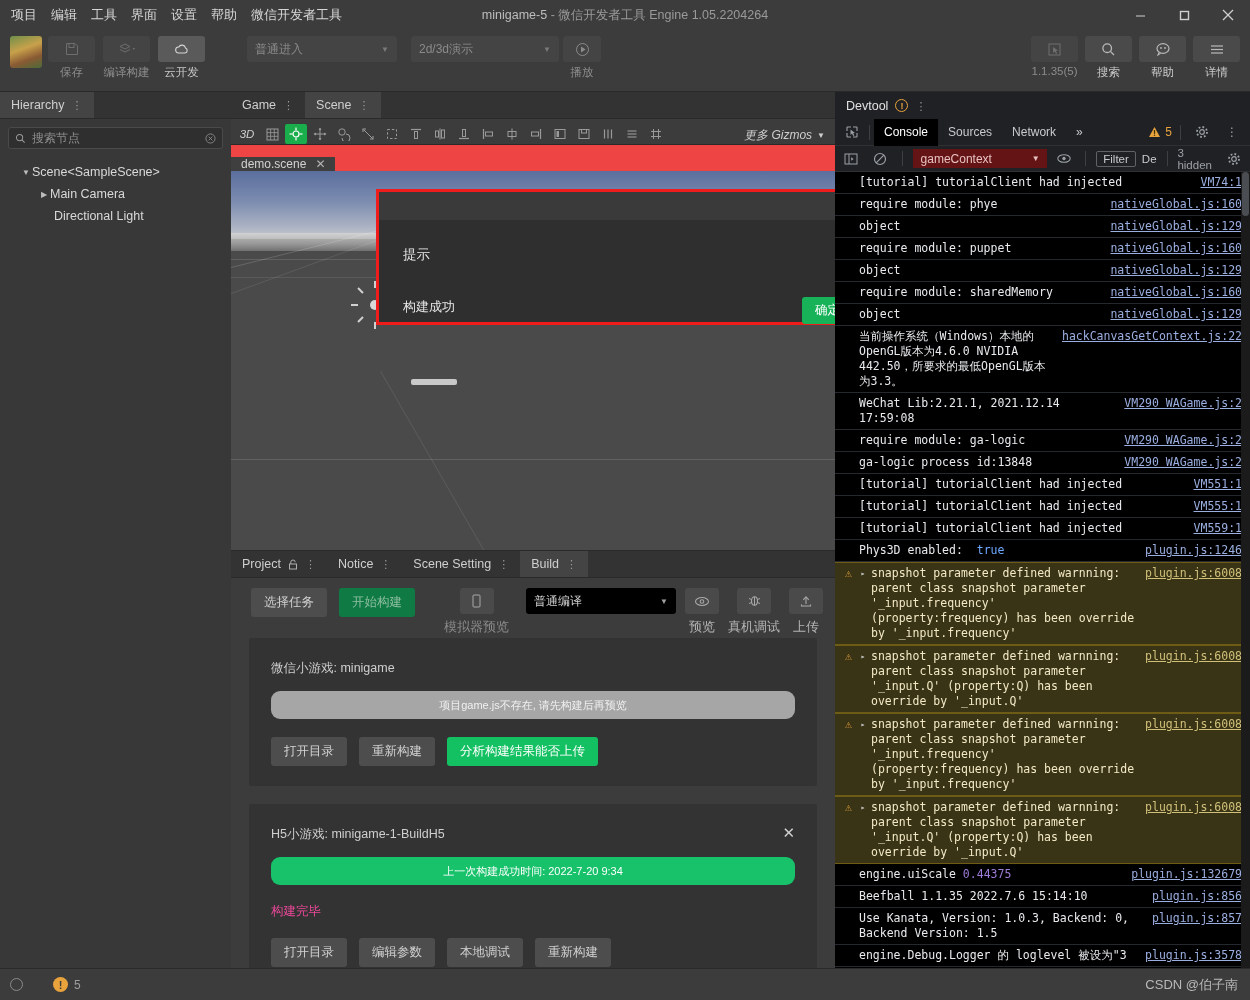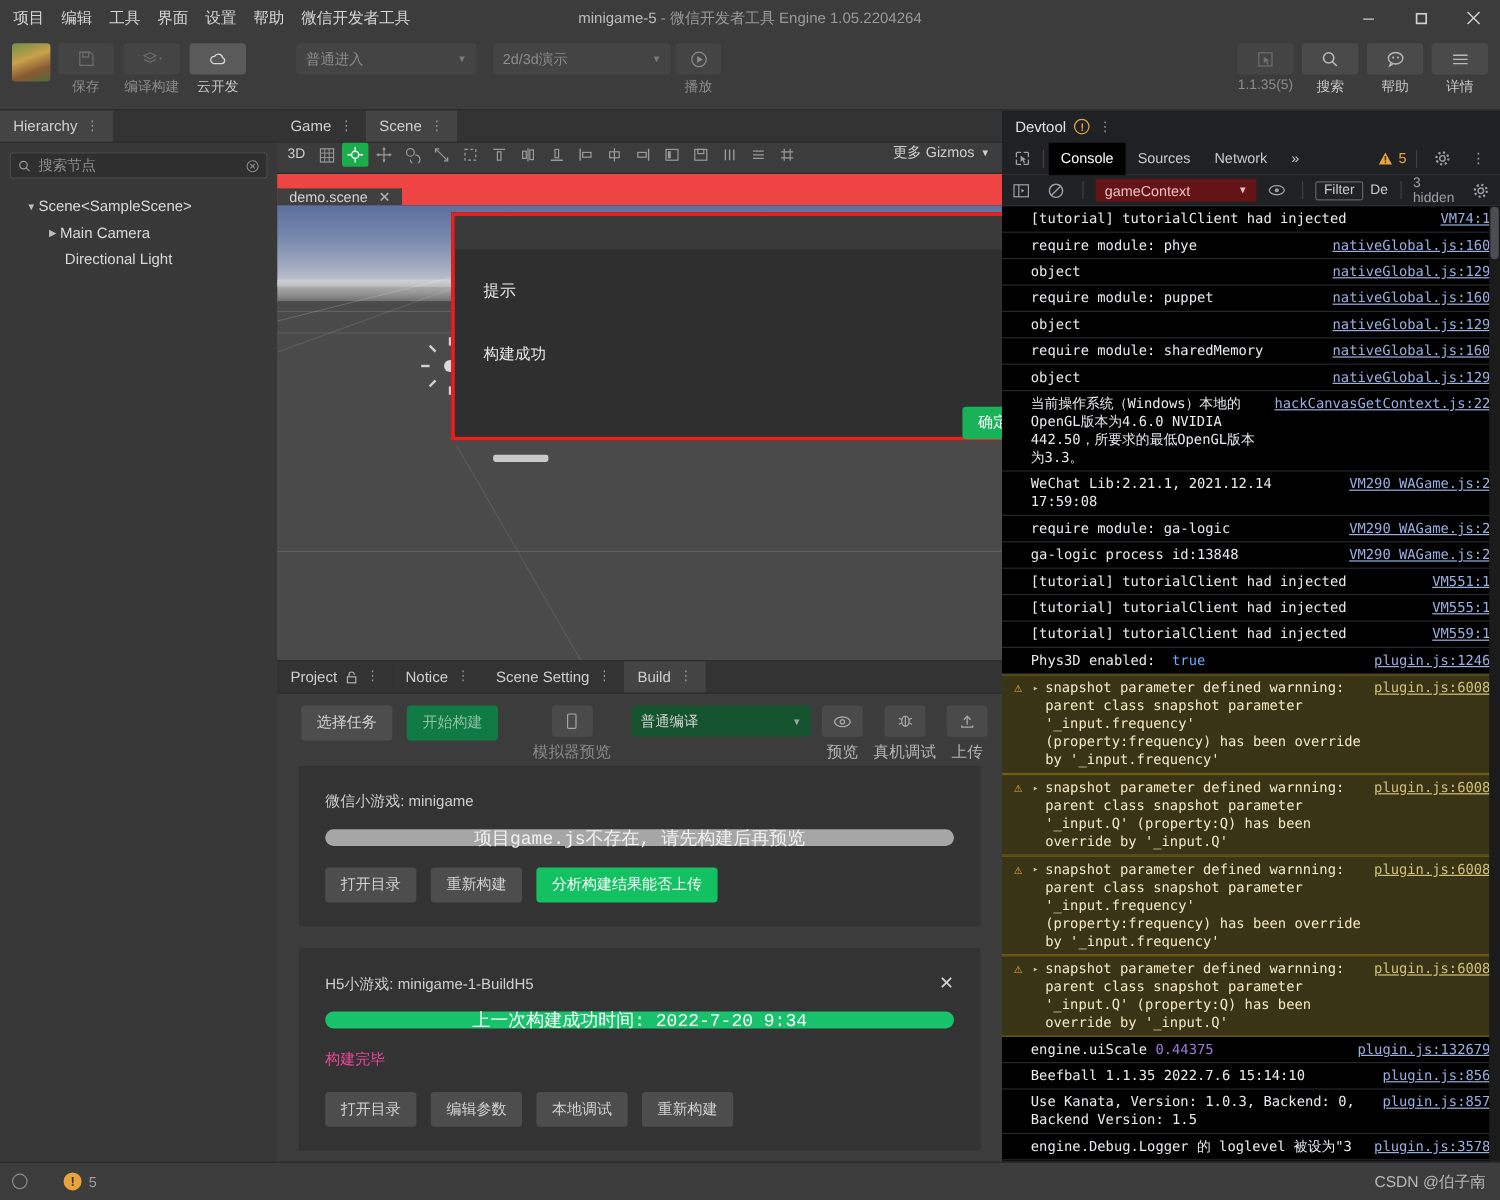--- a/index.html
+++ b/index.html
@@ -57,21 +57,21 @@
   .search-box { height:22px; background:#2f2f2f; border:1px solid #4a4a4a; border-radius:3px; display:flex; align-items:center; padding:0 6px; gap:6px; color:#8d8d8d; font-size:12px; }
   .search-box .val { flex:1; color:#8d8d8d; }
   .tree { margin-top:12px; }
   .tree-row { display:flex; align-items:center; height:22px; font-size:12.5px; color:#d9d9d9; }
   .tri { width:12px; font-size:8px; color:#bdbdbd; display:inline-block; text-align:center; }
   .lvl1 { padding-left:12px; }
   .lvl2 { padding-left:30px; }
   .lvl3 { padding-left:46px; }
 
   
-  .scene-tools { height:26px; background:#3c3c3c; display:flex; align-items:flex-start; padding:0 4px; gap:2px; border-bottom:1px solid #2a2a2a; flex:none; }
+  .scene-tools { height:26px; background:#3c3c3c; display:flex; align-items:flex-end; padding:0 4px; gap:2px; border-bottom:1px solid #2a2a2a; flex:none;font-style:italic; }
   .st-btn { width:22px; height:20px; display:flex; align-items:center; justify-content:center; color:#9a9a9a; border-radius:2px; font-size:11px; }
   .st-btn.txt { width:24px; font-size:11.5px; color:#cfcfcf; }
   .st-btn.sel { background:#1aad4b; color:#fff; }
   .st-more { margin-left:auto; display:flex; align-items:center; gap:5px; padding-right:6px; color:#cfcfcf; font-size:12px; }
   .filetab-bar { height:26px; background:#ef4444; display:flex; align-items:flex-end; flex:none; }
   .filetab { display:flex; align-items:center; gap:9px; padding:0 10px; background:#3f3f3f; font-size:12px; color:#d2d2d2; }
   .filetab .x { color:#b5b5b5; font-size:12px; }
 
   
   .viewport { flex:1; position:relative; overflow:hidden; background:#4a4a4a; }
@@ -82,45 +82,45 @@
   .ground { position:absolute; left:0; right:0; top:80px; bottom:0; background:#4a4a4a; }
   .gl { position:absolute; left:0; right:0; height:1px; background:rgba(255,255,255,.13); }
   .diag { position:absolute; background:rgba(255,255,255,.16); height:1px; transform-origin:0 0; }
   .lightgiz { position:absolute; left:132px; top:122px; width:24px; height:24px; }
   .lightgiz .core { position:absolute; left:7px; top:7px; width:10px; height:10px; border-radius:50%; background:#d8d8d8; }
   .lightgiz i { position:absolute; left:11px; top:0; width:2px; height:7px; background:#d0d0d0; display:block; transform-origin:1px 12px; }
   .greencap { position:absolute; left:542px; top:18px; width:22px; height:8px; background:#2e7d32; border-radius:2px; }
   .graycap { position:absolute; left:180px; top:208px; width:46px; height:6px; background:#c9c9c9; border-radius:2px; }
 
   
-  .modal-wrap { position:absolute; left:145px; top:6px; width:504px; height:190px; border:3px solid #ef1c1c; background:#2f2f2f; }
+  .modal-wrap { position:absolute; left:145px; top:18px; width:504px; height:136px; border:3px solid #ef1c1c; background:#2f2f2f; }
   .modal-head { height:28px; background:#3a3a3a; }
   .modal-body { position:relative; height:100%; padding:26px 24px 0 24px; }
   .modal-title { font-size:13.5px; color:#e8e8e8; }
   .modal-msg { font-size:13px; color:#e8e8e8; margin-top:34px; }
   .modal-ok { position:absolute; right:24px; bottom:26px; background:#18b259; color:#fff; font-size:12.5px;
               padding:5px 13px; border-radius:3px; border:none; font-family:inherit; }
 
   
   .bottom { height:418px; display:flex; flex-direction:column; background:#3c3c3c; flex:none; border-top:1px solid #2a2a2a; }
   .build-top { height:60px; display:flex; align-items:flex-start; padding:10px 12px 0 20px; flex:none; position:relative; }
   .btn { background:#4d4d4d; color:#d2d2d2; font-size:12.5px; border:none; border-radius:3px; padding:6px 13px; font-family:inherit; }
   .btn.green { background:#0f7a43; color:#8fbfa2; }
   .btn.green-solid { background:#14c162; color:#fff; }
   .bt-right { margin-left:auto; display:flex; align-items:flex-start; gap:9px; }
   .bt-cell { display:flex; flex-direction:column; align-items:center; }
   .sq-btn { width:34px; height:26px; background:#4a4a4a; border-radius:3px; display:flex; align-items:center; justify-content:center; color:#a8a8a8; }
   .cell-lbl { font-size:13px; color:#b4b4b4; margin-top:4px; white-space:nowrap; }
   .cell-lbl.dim { color:#8a8a8a; }
-  .sel-compile { width:150px; height:26px; background:#14532d; border-radius:3px; display:flex; align-items:center; padding:0 8px; color:#d2d2d2; font-size:12px; position:relative; }
+  .sel-compile { width:150px; height:26px; background:#000000; border-radius:3px; display:flex; align-items:center; padding:0 8px; color:#d2d2d2; font-size:12px; position:relative; }
 
   .cards { flex:1; padding:0 18px; overflow:hidden; }
   .card { background:#333; border-radius:2px; padding:22px 22px 20px 22px; margin-bottom:18px; position:relative; }
   .card-title { font-size:12.5px; color:#cfcfcf; }
-  .bar { height:14px; border-radius:9px; margin-top:14px; display:flex; align-items:center; justify-content:center; font-size:15px;font-family:Liberation Mono, monospace; }
+  .bar { height:28px; border-radius:9px; margin-top:14px; display:flex; align-items:center; justify-content:center; font-size:11px; }
   .bar.gray { background:#a6a6a6; color:#f0f0f0; }
   .bar.green { background:#17c26b; color:#fff; }
   .card-status { font-size:12.5px; color:#ec4899; margin-top:18px; }
   .card-btns { display:flex; gap:12px; margin-top:18px; }
   .card .close-x { position:absolute; right:22px; top:20px; font-size:15px; color:#d0d0d0; }
 
   
   .dt-head { height:27px; background:#202124; display:flex; align-items:center; flex:none; }
   .dt-head .ptab { background:#202124; color:#e2e2e2; }
   .warn-circ { width:13px; height:13px; border-radius:50%; border:1.5px solid #e8a33d; color:#e8a33d; font-size:9px; display:flex; align-items:center; justify-content:center; font-weight:bold; }

